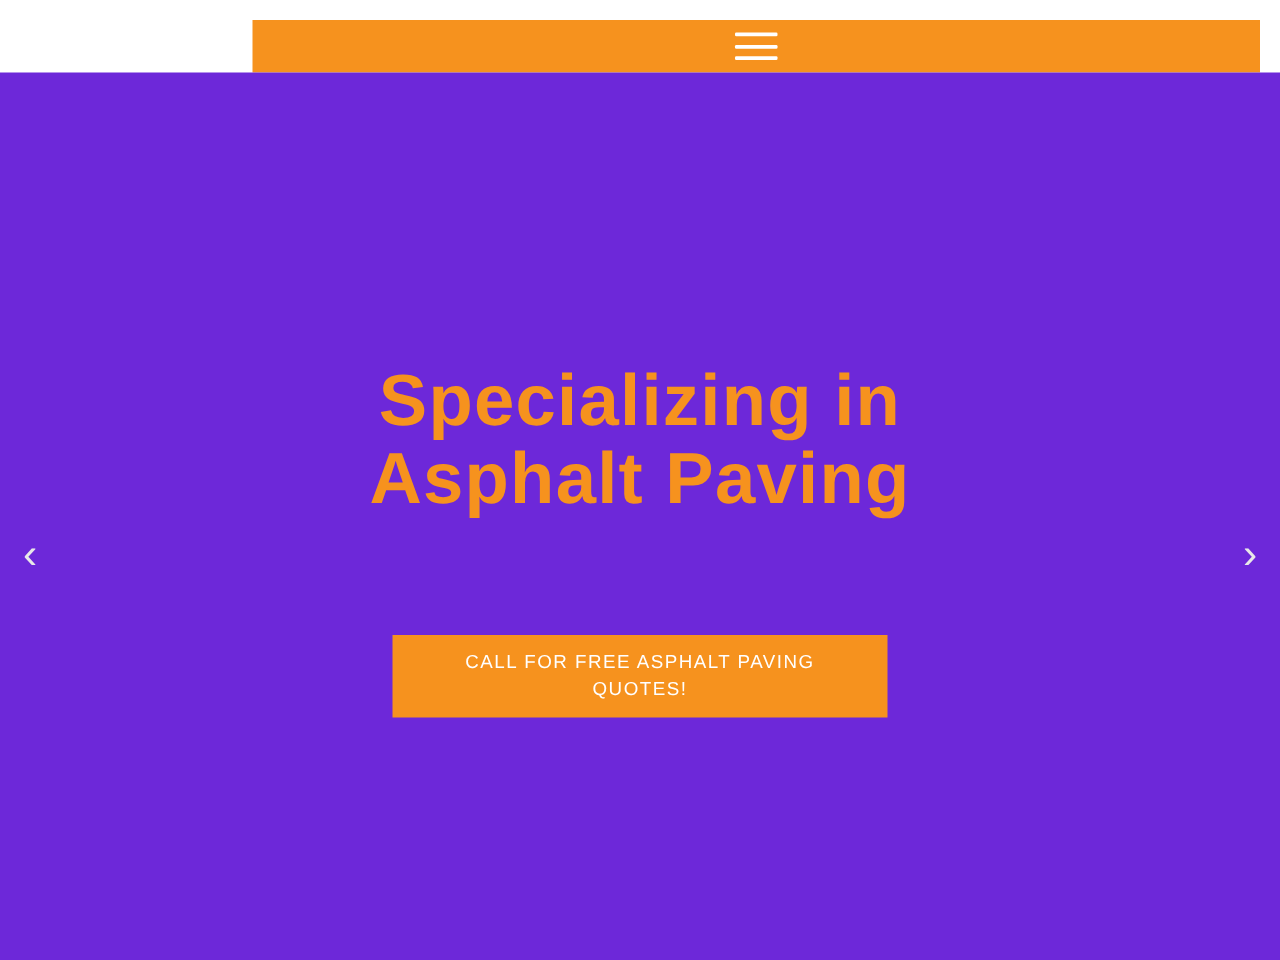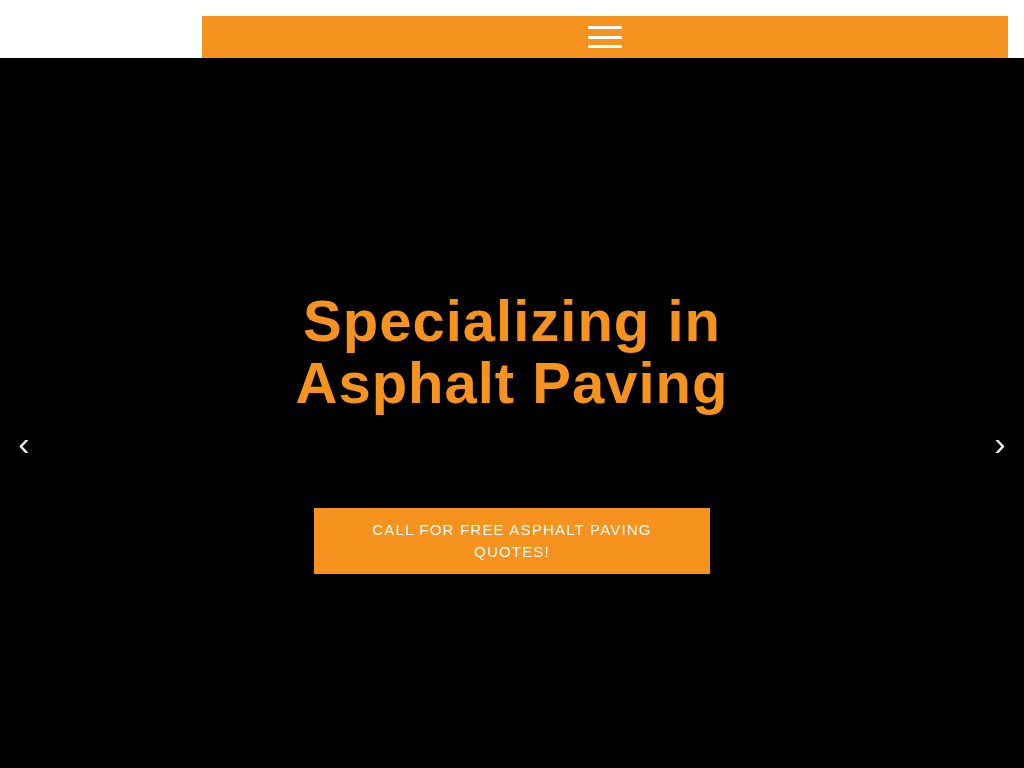--- a/index.html
+++ b/index.html
@@ -51,21 +51,21 @@
     border-radius: 1px;
   }
 
   
   .slider {
     position: absolute;
     left: 0;
     top: 58px;
     width: 1024px;
     height: 710px;
-    background: #000000;
+    background: #6d28d9;
     overflow: hidden;
   }
 
   .hero-content {
     position: absolute;
     left: 0;
     top: 0;
     width: 1024px;
     height: 710px;
   }

